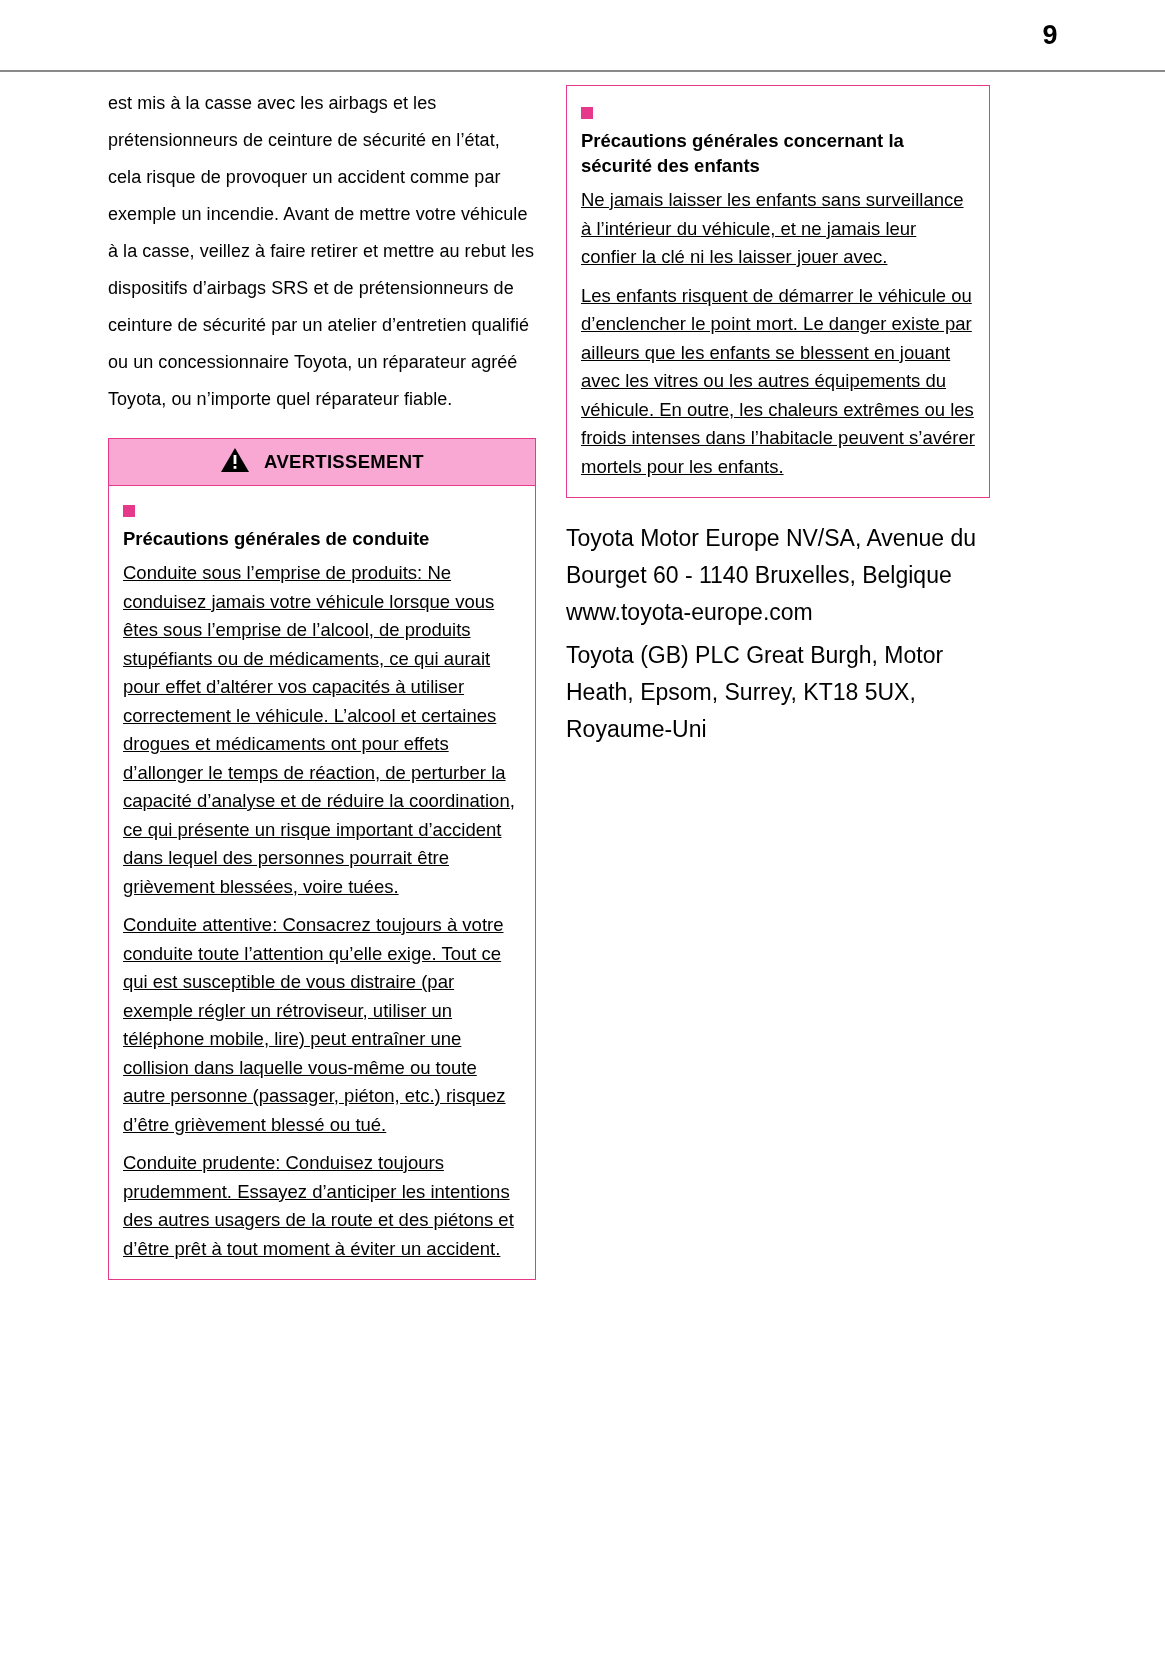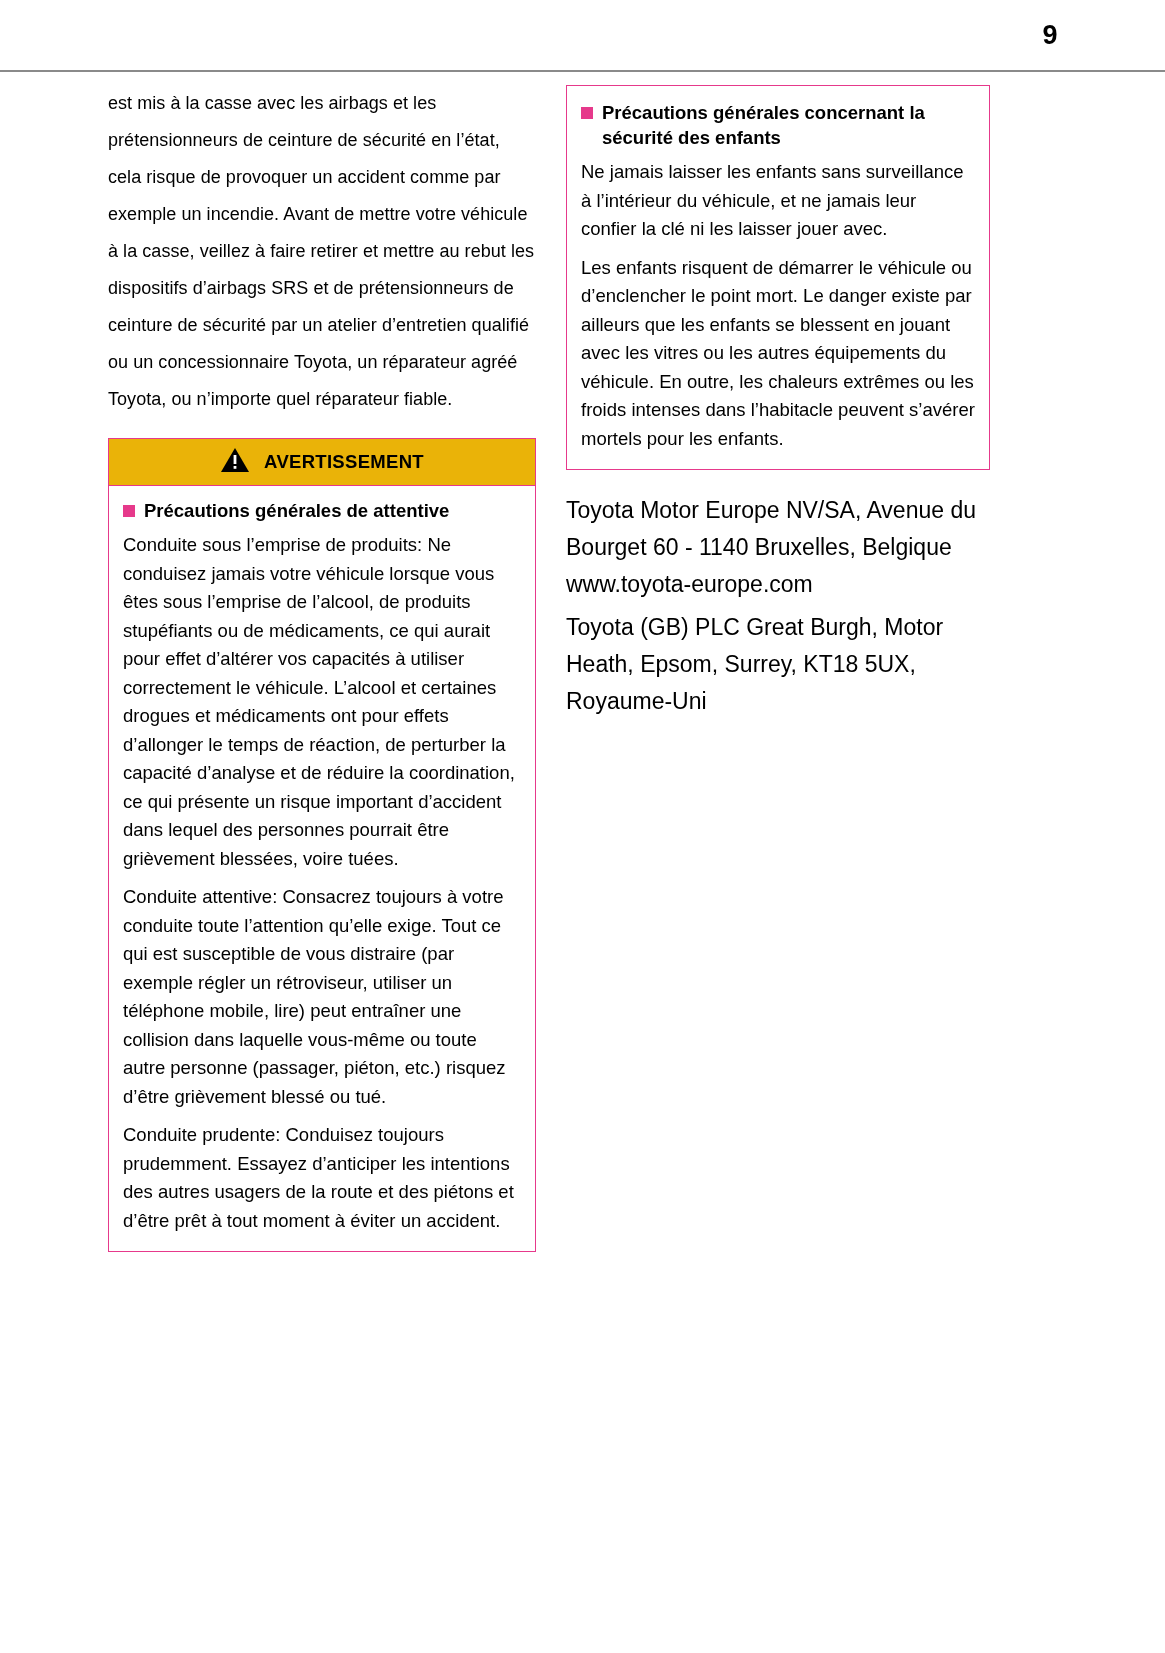--- a/index.html
+++ b/index.html
@@ -69,21 +69,21 @@
   }
 
   
   .warning-box {
     margin-top: 20px;
     border: 1.5px solid #e6398b;
     box-sizing: border-box;
     width: 428px;
   }
   .warning-title-bar {
-    background: #eab308;
+    background: #f9a8d4;
     border-bottom: 1.5px solid #e6398b;
     height: 46px;
     display: flex;
     align-items: center;
     justify-content: center;
     gap: 14px;
   }
   .warning-title-bar .label {
     font-size: 18.5px;
     font-weight: bold;
@@ -93,32 +93,34 @@
     padding: 12px 14px 16px 14px;
   }
   .sub-head {
     font-size: 18.5px;
     font-weight: bold;
     line-height: 25px;
     margin: 0 0 8px 0;
     display: flex;
     gap: 9px;
     align-items: flex-start;
+    flex-direction: column;
   }
   .sub-head .bullet {
     display: inline-block;
     width: 12px;
     height: 12px;
     background: #e6398b;
     flex: 0 0 auto;
     margin-top: 7px;
   }
   .note-text {
     font-size: 18.5px;
     line-height: 28.5px;
+    text-decoration: underline;
   }
   .note-text p {
     margin: 0 0 10px 0;
   }
   .note-text p:last-child {
     margin-bottom: 0;
   }
 
   
   .caution-box {
@@ -159,21 +161,21 @@
             <polygon points="15,1 29,25 1,25" fill="#000000"></polygon>
             <rect x="13.6" y="8" width="2.8" height="9" fill="#ffffff"></rect>
             <rect x="13.6" y="19" width="2.8" height="2.8" fill="#ffffff"></rect>
           </svg>
         </span>
         <span class="label">AVERTISSEMENT</span>
       </div>
       <div class="warning-body">
         <div class="sub-head">
           <span class="bullet"></span>
-          <span>Précautions générales de attentive</span>
+          <span>Précautions générales de conduite</span>
         </div>
         <div class="note-text">
           <p>Conduite sous l’emprise de produits: Ne conduisez jamais votre véhicule lorsque vous êtes sous l’emprise de l’alcool, de produits stupéfiants ou de médicaments, ce qui aurait pour effet d’altérer vos capacités à utiliser correctement le véhicule. L’alcool et certaines drogues et médicaments ont pour effets d’allonger le temps de réaction, de perturber la capacité d’analyse et de réduire la coordination, ce qui présente un risque important d’accident dans lequel des personnes pourrait être grièvement blessées, voire tuées.</p>
           <p>Conduite attentive: Consacrez toujours à votre conduite toute l’attention qu’elle exige. Tout ce qui est susceptible de vous distraire (par exemple régler un rétroviseur, utiliser un téléphone mobile, lire) peut entraîner une collision dans laquelle vous-même ou toute autre personne (passager, piéton, etc.) risquez d’être grièvement blessé ou tué.</p>
           <p>Conduite prudente: Conduisez toujours prudemment. Essayez d’anticiper les intentions des autres usagers de la route et des piétons et d’être prêt à tout moment à éviter un accident.</p>
         </div>
       </div>
     </div>
 
   </div>

